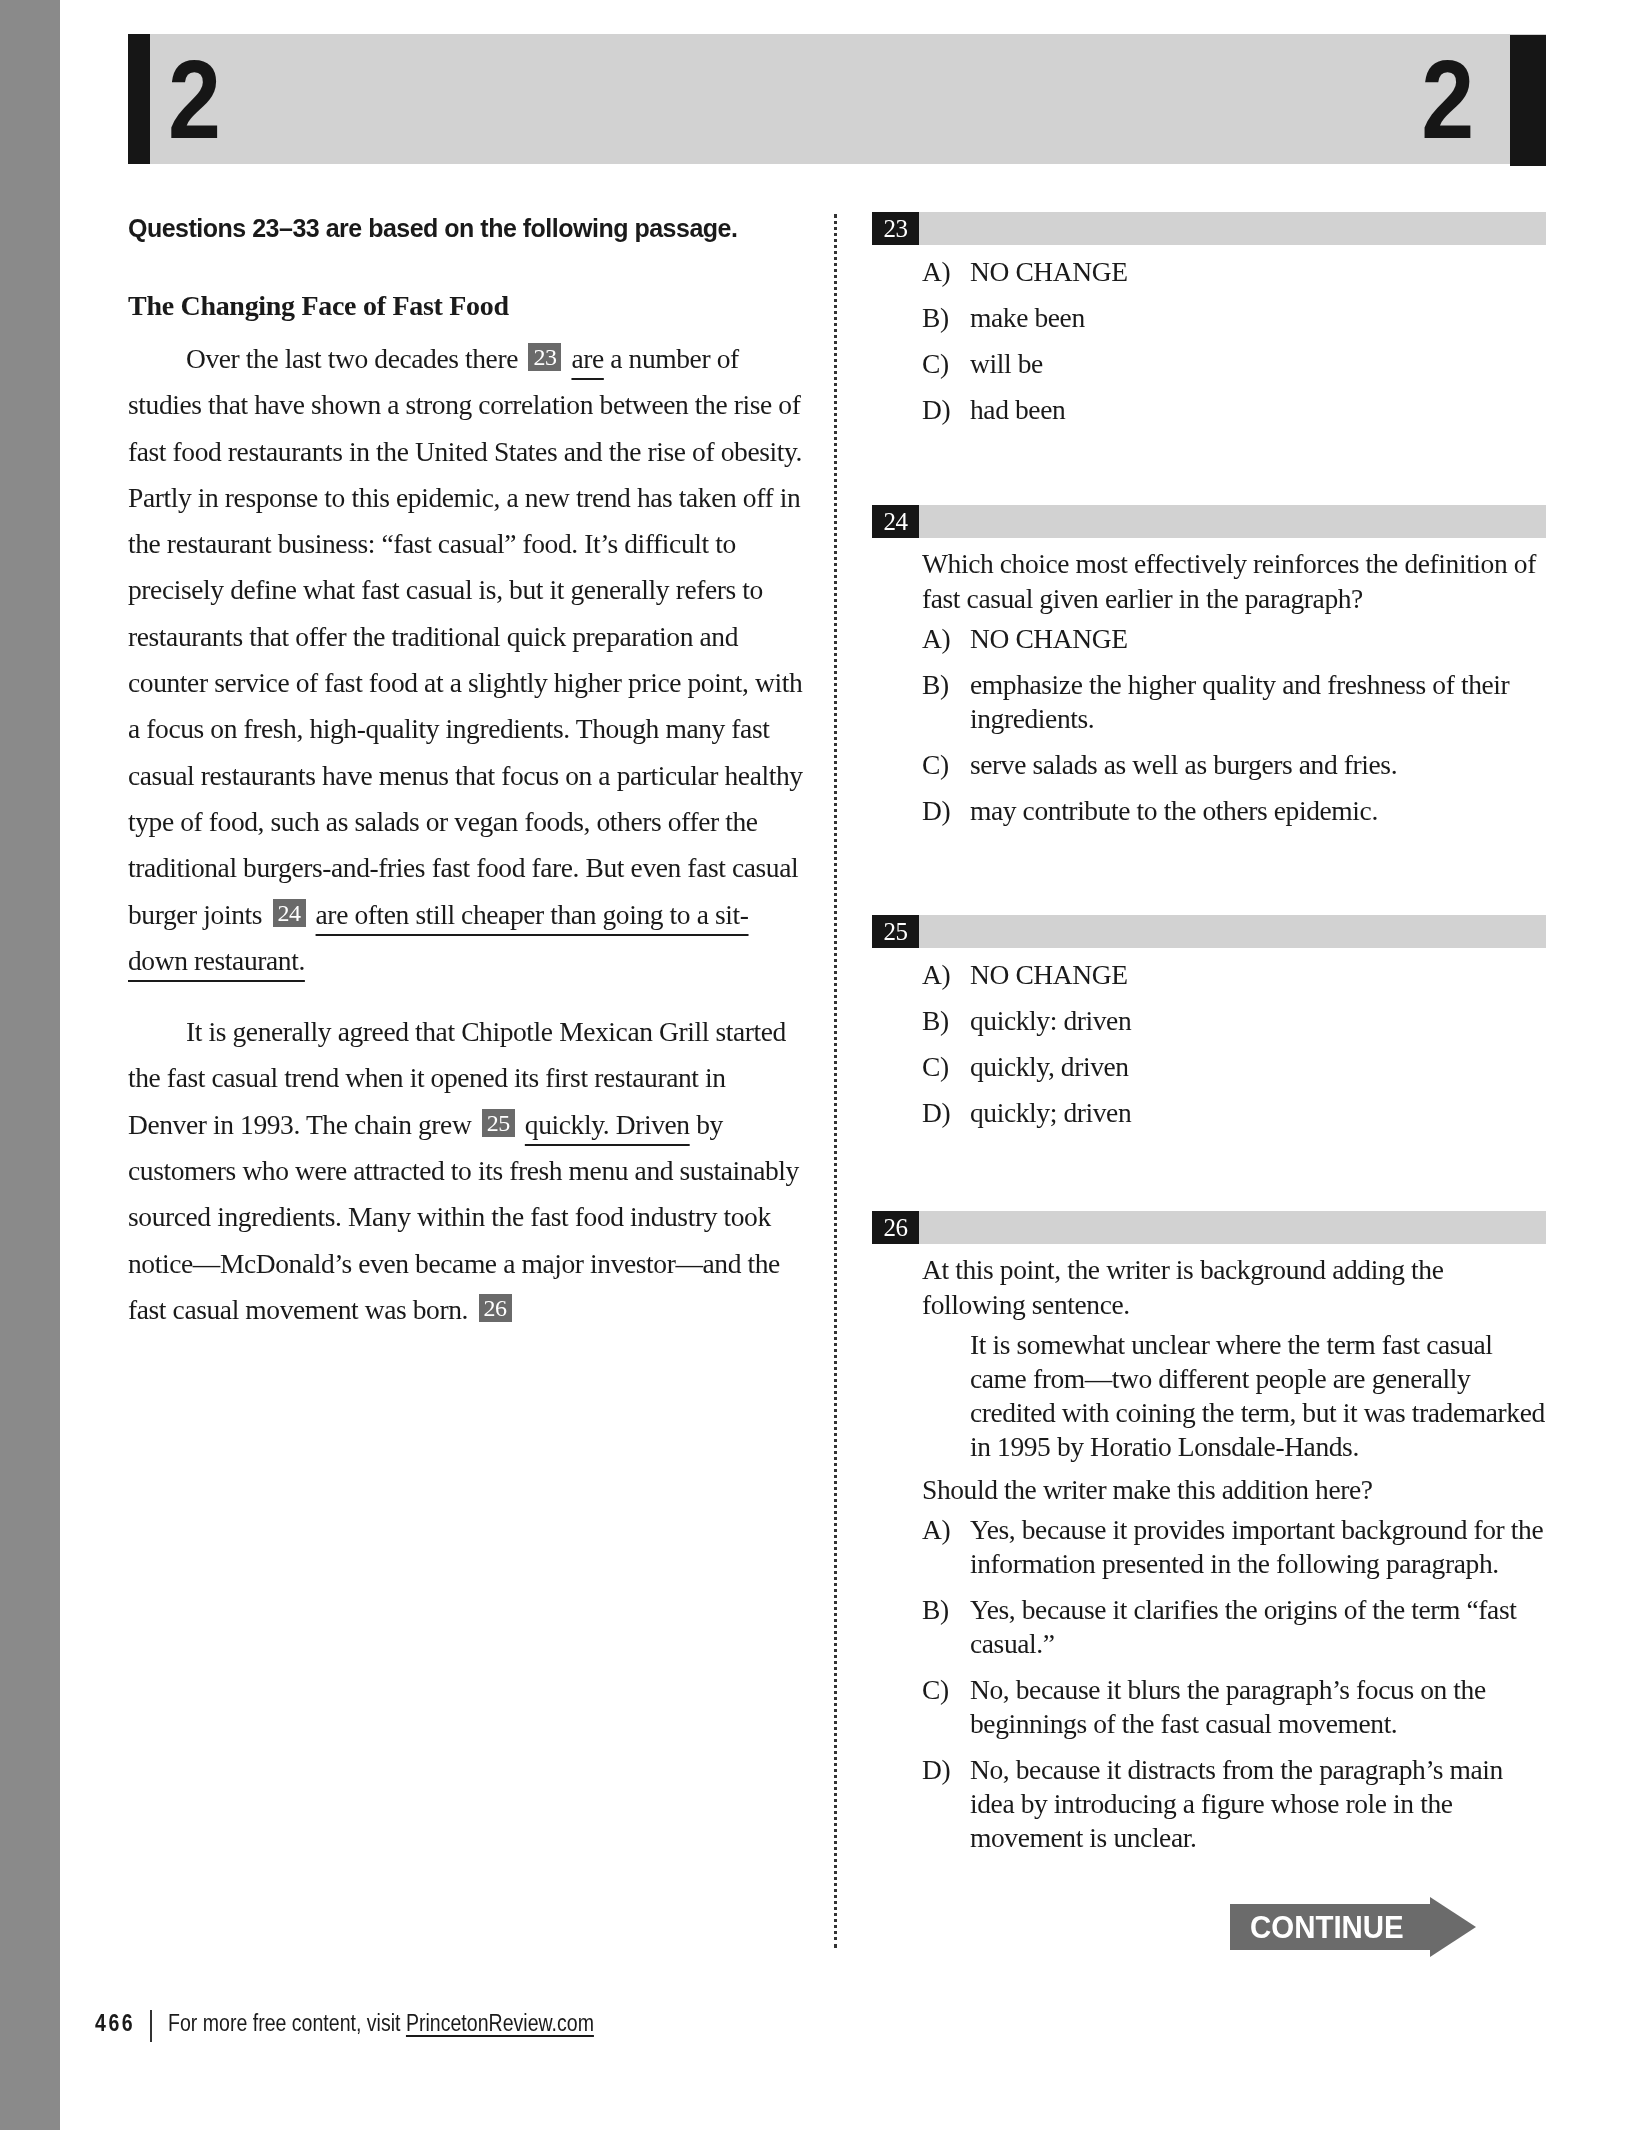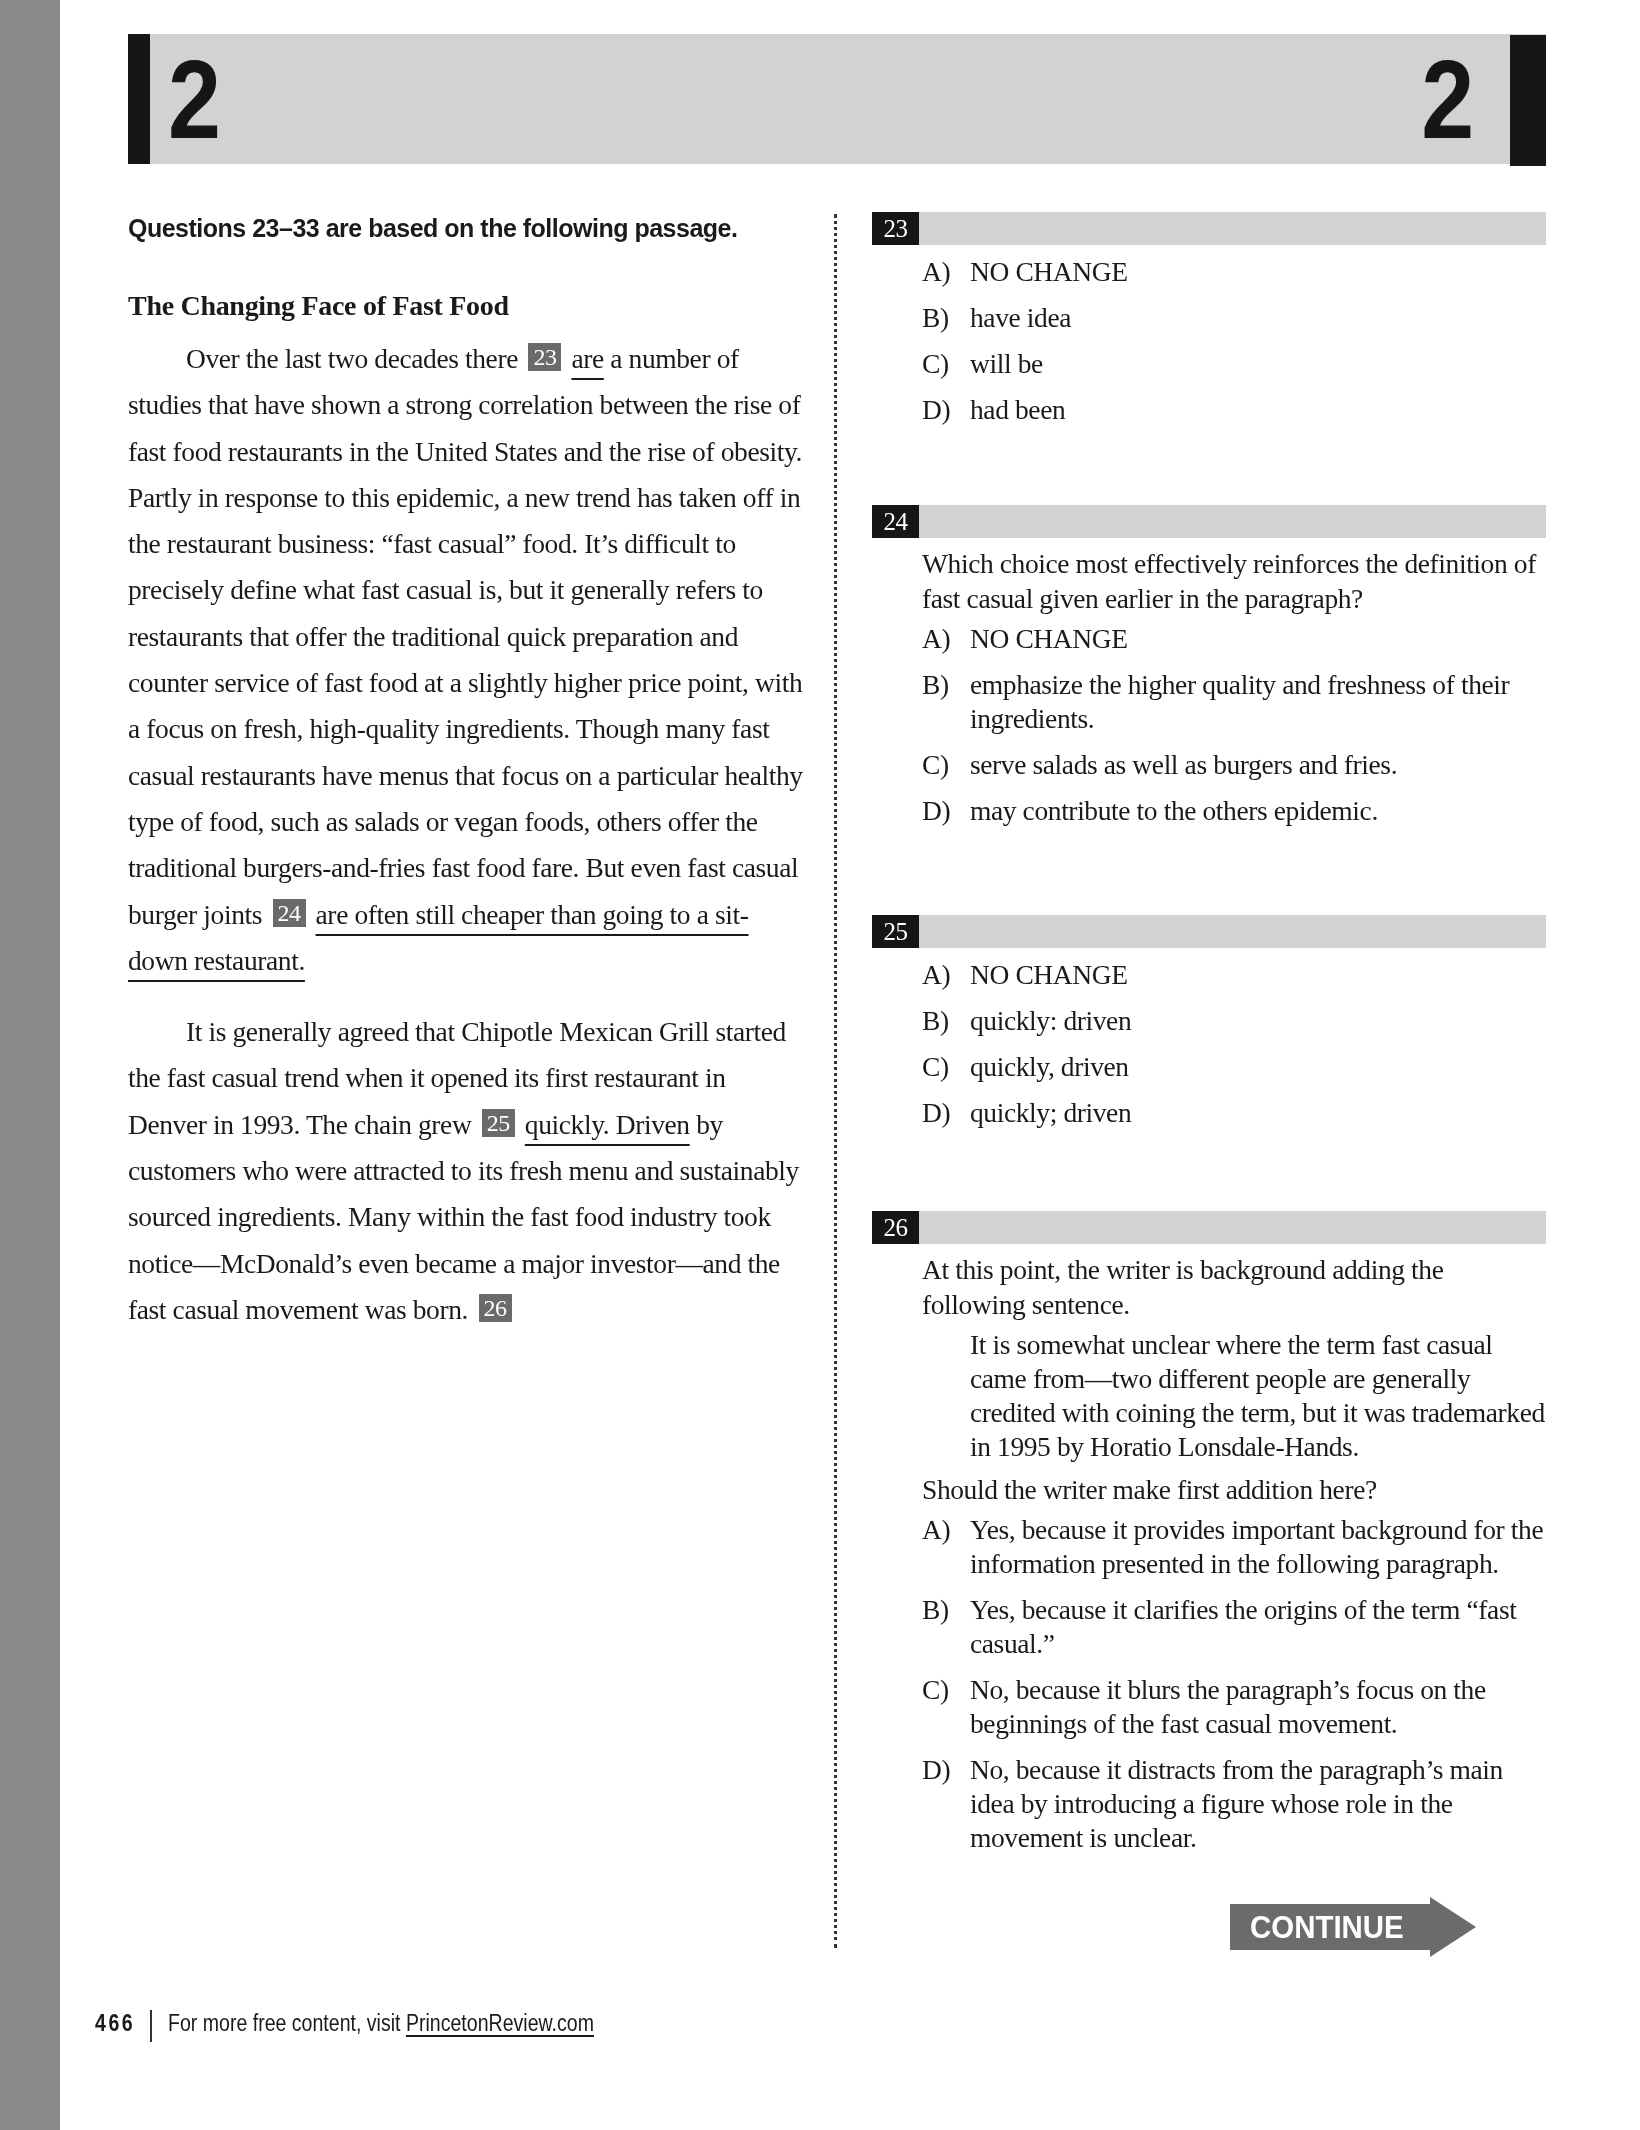--- a/index.html
+++ b/index.html
@@ -102,21 +102,21 @@
     <div class="q-head">
       <div class="q-num">23</div>
     </div>
     <div class="q-body compact" style="padding-top:10px;">
       <div class="choice" style="margin-bottom:12px;">
           <span class="letter">A)</span>
           <span class="text">NO CHANGE</span>
         </div>
       <div class="choice" style="margin-bottom:12px;">
           <span class="letter">B)</span>
-          <span class="text">have idea</span>
+          <span class="text">make been</span>
         </div>
       <div class="choice" style="margin-bottom:12px;">
           <span class="letter">C)</span>
           <span class="text">will be</span>
         </div>
       <div class="choice" style="margin-bottom:12px;">
           <span class="letter">D)</span>
           <span class="text">had been</span>
         </div>
     </div>
@@ -171,21 +171,21 @@
     </div>
   </div>
 
   <div class="q">
     <div class="q-head">
       <div class="q-num">26</div>
     </div>
     <div class="q-body">
       <div class="stem">At this point, the writer is background adding the following sentence.</div>
       <div class="quote">It is somewhat unclear where the term fast casual came from—two different people are generally credited with coining the term, but it was trademarked in 1995 by Horatio Lonsdale-Hands.</div>
-      <div class="stem" style="margin-top:0;">Should the writer make first addition here?</div>
+      <div class="stem" style="margin-top:0;">Should the writer make this addition here?</div>
       <div class="choice">
           <span class="letter">A)</span>
           <span class="text">Yes, because it provides important background for the information presented in the following paragraph.</span>
         </div>
       <div class="choice">
           <span class="letter">B)</span>
           <span class="text">Yes, because it clarifies the origins of the term “fast casual.”</span>
         </div>
       <div class="choice">
           <span class="letter">C)</span>

